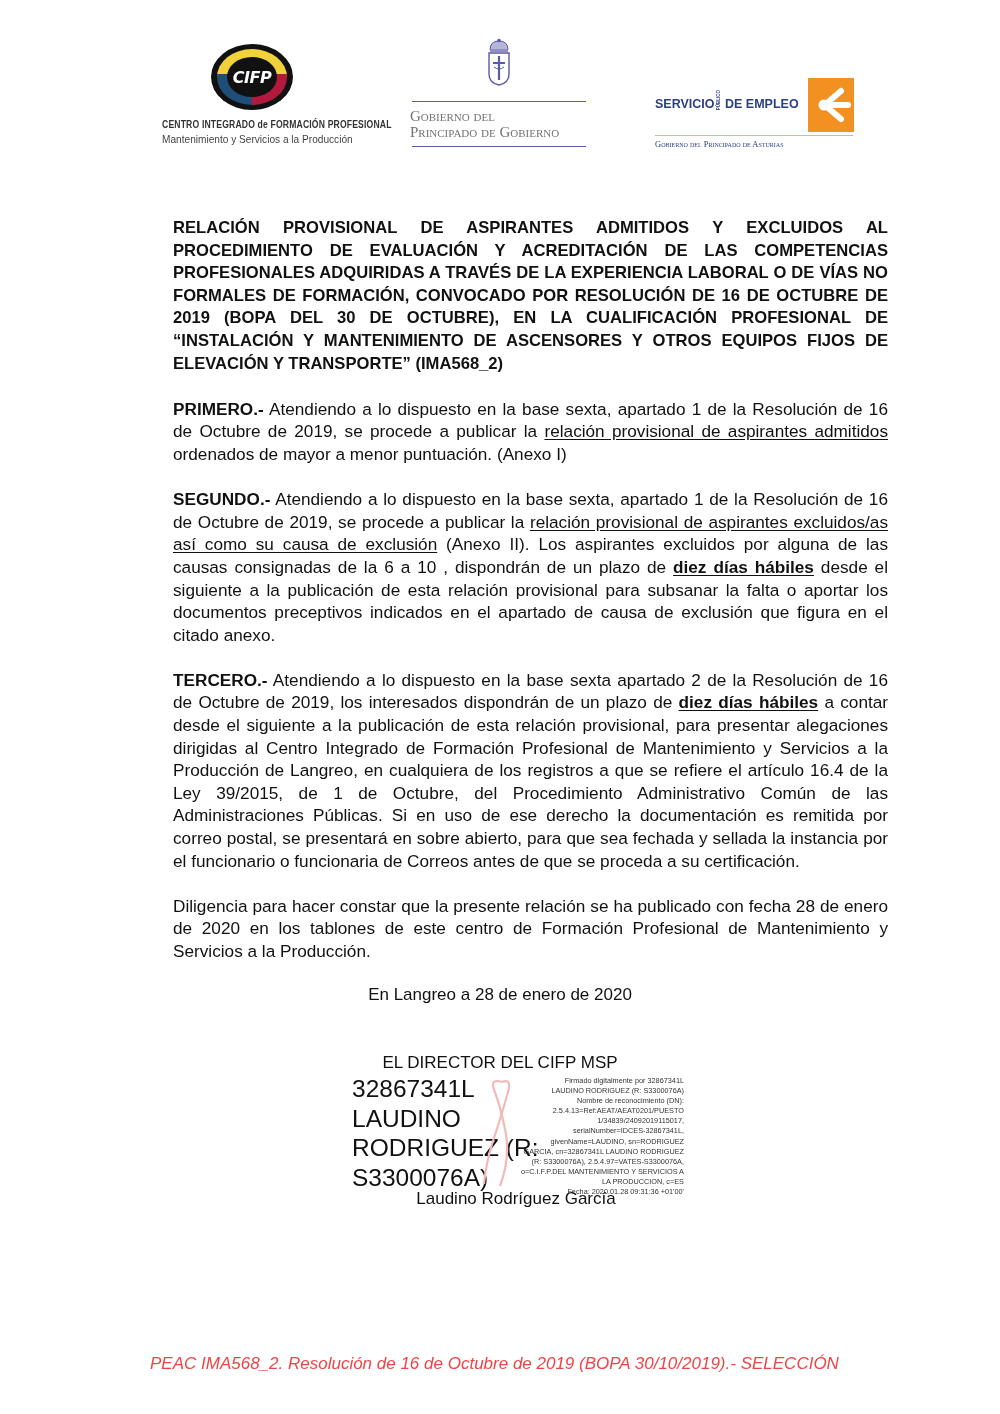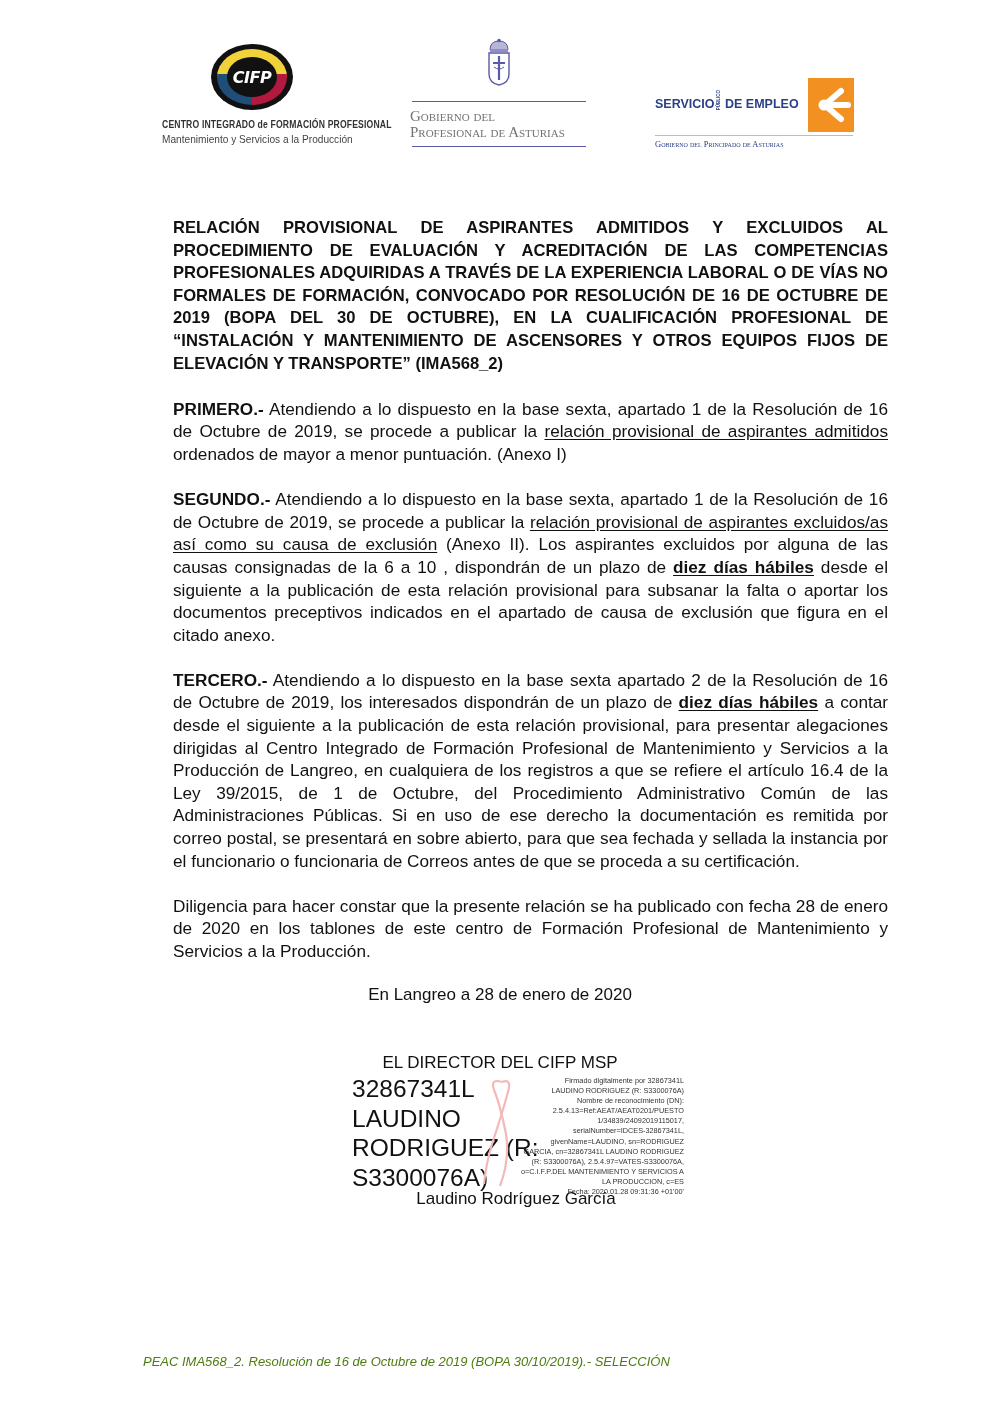--- a/index.html
+++ b/index.html
@@ -44,21 +44,21 @@
 
     .place-date { position: absolute; left: 0; width: 1000px; top: 985px; text-align: center; font-size: 17px; }
     .director { position: absolute; left: 0; width: 1000px; top: 1053px; text-align: center; font-size: 17px; }
 
     .signature { position: absolute; left: 352px; top: 1074px; width: 330px; height: 120px; }
     .sig-name { position: absolute; left: 0; top: 0; font-family: "Liberation Sans", sans-serif; font-size: 24.5px; line-height: 29.5px; color: #111; white-space: pre-line; }
     .sig-ribbon { position: absolute; left: 128px; top: 0; width: 40px; height: 118px; }
     .sig-details { position: absolute; left: 162px; top: 2px; width: 170px; font-family: "Liberation Sans", sans-serif; font-size: 7.3px; line-height: 10.1px; color: #333; white-space: pre-line; text-align: right; }
     .signer { position: absolute; left: 16px; width: 1000px; top: 1189px; text-align: center; font-size: 17px; }
 
-    .footer { position: absolute; left: 143px; top: 1354px; font-style: italic; font-size: 13px; color: #4d7c0f; white-space: nowrap; }
+    .footer { position: absolute; left: 150px; top: 1354px; font-style: italic; font-size: 17px; color: #ef4444; white-space: nowrap; }
   </style>
 </head>
 <body>
 
 <div class="logo-cifp">
   <div class="cifp-oval">
     <div class="cifp-ring">
       <div class="q-yellow"></div>
       <div class="q-blue"></div>
       <div class="q-red"></div>
@@ -73,21 +73,21 @@
   <svg class="crest" viewBox="0 0 30 48">
     <path d="M6 12 Q6 3 15 3 Q24 3 24 12 Z" fill="#b6b6d8" stroke="#5a5aa8" stroke-width="1"></path>
     <circle cx="15" cy="2.5" r="1.8" fill="#5a5aa8"></circle>
     <rect x="6" y="11" width="18" height="3" fill="#8f8fc4"></rect>
     <path d="M5 15 H25 V36 Q25 45 15 47 Q5 45 5 36 Z" fill="#fff" stroke="#5a5aa8" stroke-width="1.4"></path>
     <path d="M15 18 V42 M9 25 H21" stroke="#5a5aa8" stroke-width="2.2"></path>
     <path d="M10 29 Q15 33 20 29" stroke="#5a5aa8" stroke-width="1" fill="none"></path>
   </svg>
   <div class="ast-rule top"></div>
   <div class="ast-text l1">Gobierno del</div>
-  <div class="ast-text l2">Profesional de Asturias</div>
+  <div class="ast-text l2">Principado de Gobierno</div>
   <div class="ast-rule bot"></div>
 </div>
 
 <div class="logo-empleo">
   <span class="emp-text">SERVICIO</span>
   <span class="emp-public">PÚBLICO</span>
   <span class="emp-text right">DE EMPLEO</span>
   <div class="emp-box">
     <svg viewBox="0 0 46 54" width="46" height="54">
       <circle cx="16" cy="27" r="5.5" fill="#fff"></circle>

